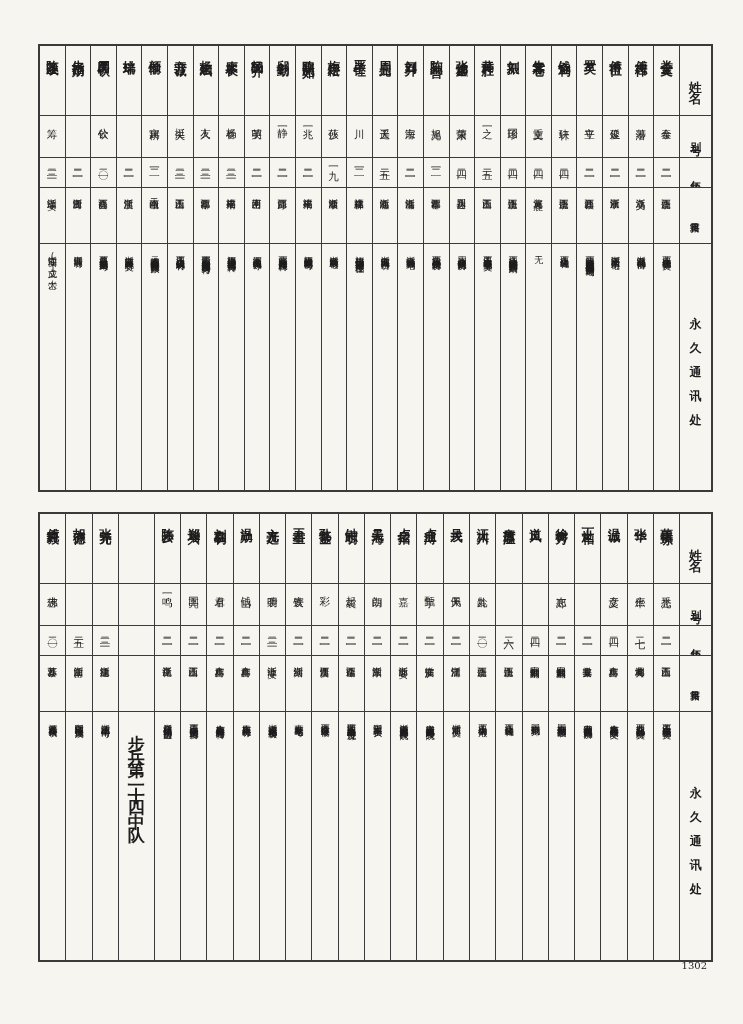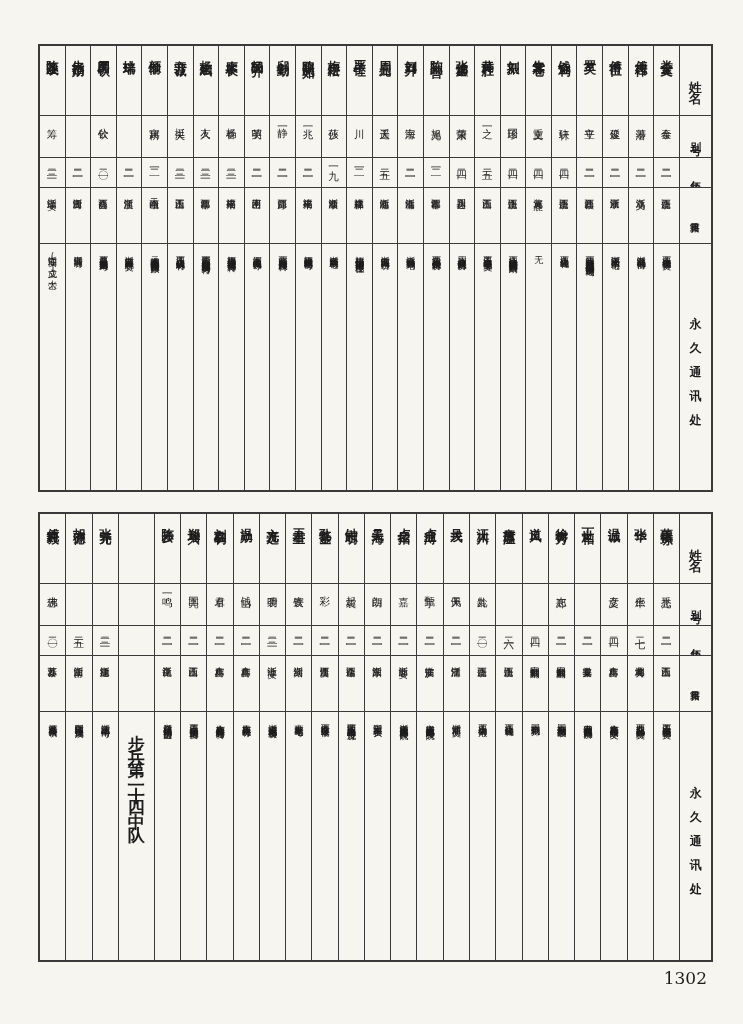--- a/index.html
+++ b/index.html
@@ -98,23 +98,23 @@
   .divider-label .vtext{
     font-size:17px;
     font-weight:700;
     letter-spacing:13px;
     line-height:1;
   }
 
   .page-number{
     position:absolute;
     right:36px;
-    bottom:36px;
+    bottom:53px;
     font-family:"DejaVu Serif","Liberation Serif",serif;
-    font-size:17px;
+    font-size:10px;
     color:var(--ink);
   }
 </style>
 </head>
 <body>
 
 <div class="page">
   <div class="registry-table table-top">
       <div class="person-col">
         <div class="cell c-name">

